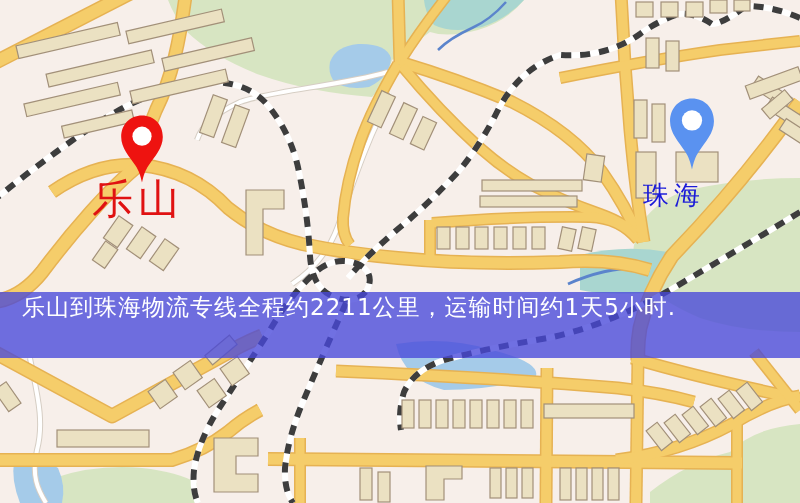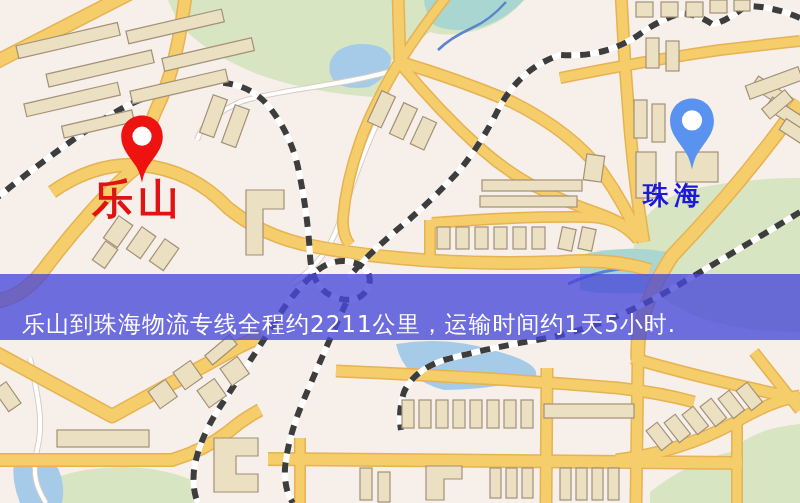--- a/index.html
+++ b/index.html
@@ -22,29 +22,29 @@
   .water2 { fill:var(--water-teal,#a9d6d0); }
   .bld { fill:var(--building-fill,#ebe1c2); stroke:var(--building-stroke,#a29079); stroke-width:1.2; }
 
   .pin { position:absolute; }
   .pin svg { display:block; width:100%; height:100%; }
   #origin-pin { left:118px; top:101px; width:48px; height:96px; }
   #dest-pin  { left:662px; top:96px;  width:60px; height:76px; }
   #origin-pin path { fill:var(--origin-pin,#ee1310); }
   #dest-pin  path { fill:var(--destination-pin,#5a92f0); }
 
-  .map-label { position:absolute; font-weight:bold; line-height:1;
+  .map-label { position:absolute; font-weight:normal; line-height:1;
     letter-spacing:5px; white-space:nowrap; }
   #origin-label { left:92px; top:179px; font-size:41px; color:var(--origin-label,#e01212); }
   #dest-label  { left:643px; top:182px; font-size:26px; color:var(--destination-label,#1a1ad8); }
 
   #route-banner {
-    position:absolute; left:0; right:0; top:274px; height:66px;
+    position:absolute; left:0; right:0; top:292px; height:66px;
     background:var(--banner-bg,rgba(72,72,218,0.78));
-    display:flex; align-items:flex-end;
+    display:flex; align-items:flex-start;
     color:var(--banner-text,#ffffff);
     font-size:23px; padding-left:22px; letter-spacing:1px;
   }
 </style>
 </head>
 <body>
 
 <div id="map-stage">
 <svg class="map" width="800" height="503" viewBox="0 0 800 503" xmlns="http://www.w3.org/2000/svg">
   <defs>

